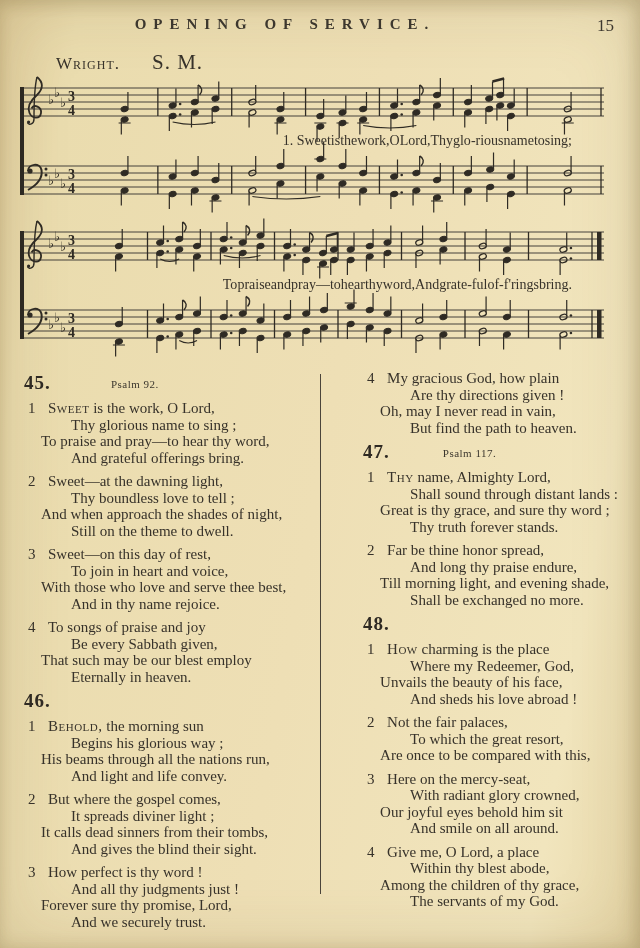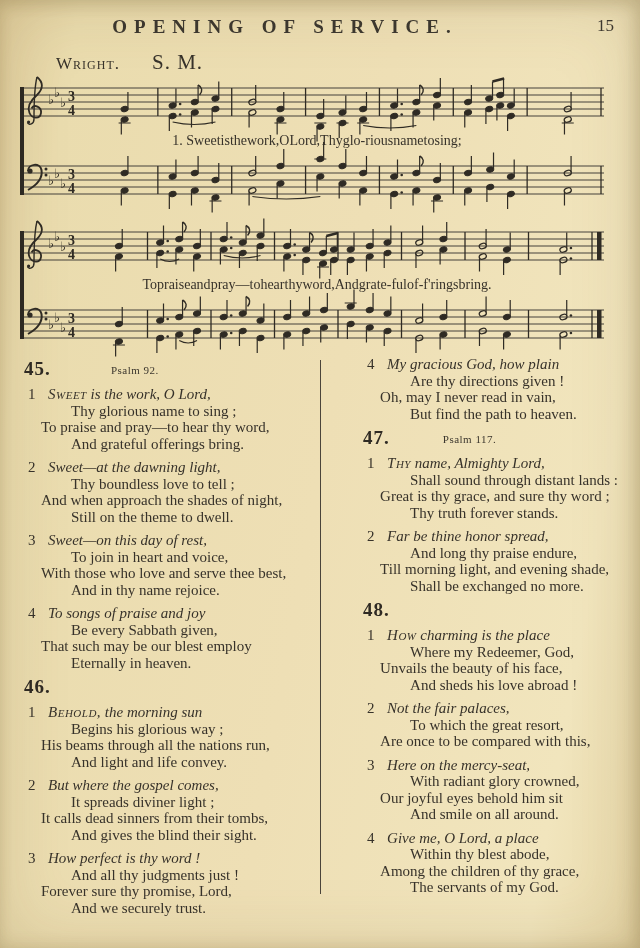--- a/index.html
+++ b/index.html
@@ -7,43 +7,43 @@
     position:relative; width:640px; height:948px; overflow:hidden;
     background:linear-gradient(100deg,#e2d0a0 0%,#eadcae 10%,#eedfb5 50%,#f1e5bd 86%,#e7d7a8 100%);
     font-family:"Liberation Serif","DejaVu Serif",serif;
     color:#37322a;
   }
   .page::before{
     content:""; position:absolute; inset:0; pointer-events:none;
     box-shadow:inset 0 0 70px rgba(110,85,35,.18), inset -6px 0 18px rgba(100,75,30,.18), inset 0 6px 14px rgba(100,75,30,.10);
   }
   .running-head{position:absolute; top:16px; left:0; width:640px; height:22px;}
-  .head-title{position:absolute; left:0; right:70px; text-align:center; font-size:19px; letter-spacing:7px; font-weight:bold; color:#3c372e;}
+  .head-title{position:absolute; left:0; right:70px; text-align:center; font-size:15px; letter-spacing:7px; font-weight:bold; color:#3c372e;}
   .page-num{position:absolute; right:26px; top:0; font-size:17px; color:#3c372e;}
   .tune-line{position:absolute; top:50px; left:56px; height:20px;}
   .tune-name{font-variant:small-caps; font-size:17px; letter-spacing:1px;}
   .tune-meter{margin-left:28px; font-size:21px; letter-spacing:1px;text-align:center;}
   .music{position:absolute; top:74px; left:20px; width:590px;}
   .system{position:relative; margin-bottom:10px;}
   .sysbar{position:absolute; left:0; top:13px; bottom:13px; width:4px; background:#2d2922;}
   svg.staff{display:block; width:590px; height:56px; overflow:visible;}
-  .lyrics{height:22px; display:flex; justify-content:center; align-items:center; padding:0 38px 0 42px; font-size:14px; color:#37322a; white-space:nowrap;}
+  .lyrics{height:22px; display:flex; justify-content:flex-end; align-items:center; padding:0 38px 0 42px; font-size:14px; color:#37322a; white-space:nowrap;}
   .syl{display:inline-block;}
-  .columns{position:absolute; top:356px; left:22px; width:596px; bottom:8px; display:flex;gap:28px;}
+  .columns{position:absolute; top:370px; left:22px; width:596px; bottom:8px; display:flex;gap:28px;}
   .col{position:relative;}
   .col-left{width:288px;}
   .divider{width:1.5px; background:#4a443a; margin:4px 12px 46px 4px;}
   .col-right{flex:1;}
   .hymn-head{position:relative; height:22px; margin:4px 0 4px 0;}
   .hnum{position:absolute; left:2px; top:-2px; font-size:19px; font-weight:bold; letter-spacing:1px; color:#2f2a23;}
   .href{position:absolute; left:0; right:40px; top:4px; text-align:center; font-size:11px; letter-spacing:.5px; color:#3c372e;}
   .verse{position:relative; margin-bottom:7px; font-size:15px; line-height:16.5px;}
   .vnum{position:absolute; left:6px; top:0;}
   .vline{white-space:nowrap;}
-  .l0{margin-left:26px;font-style:italic;}
+  .l0{margin-left:26px;}
   .l2{margin-left:19px;}
   .indent{margin-left:49px;}
   .lead{font-variant:small-caps; letter-spacing:.5px;}
 </style>
 </head>
 <body>
 
 <div class="page">
 
   <div class="running-head">

